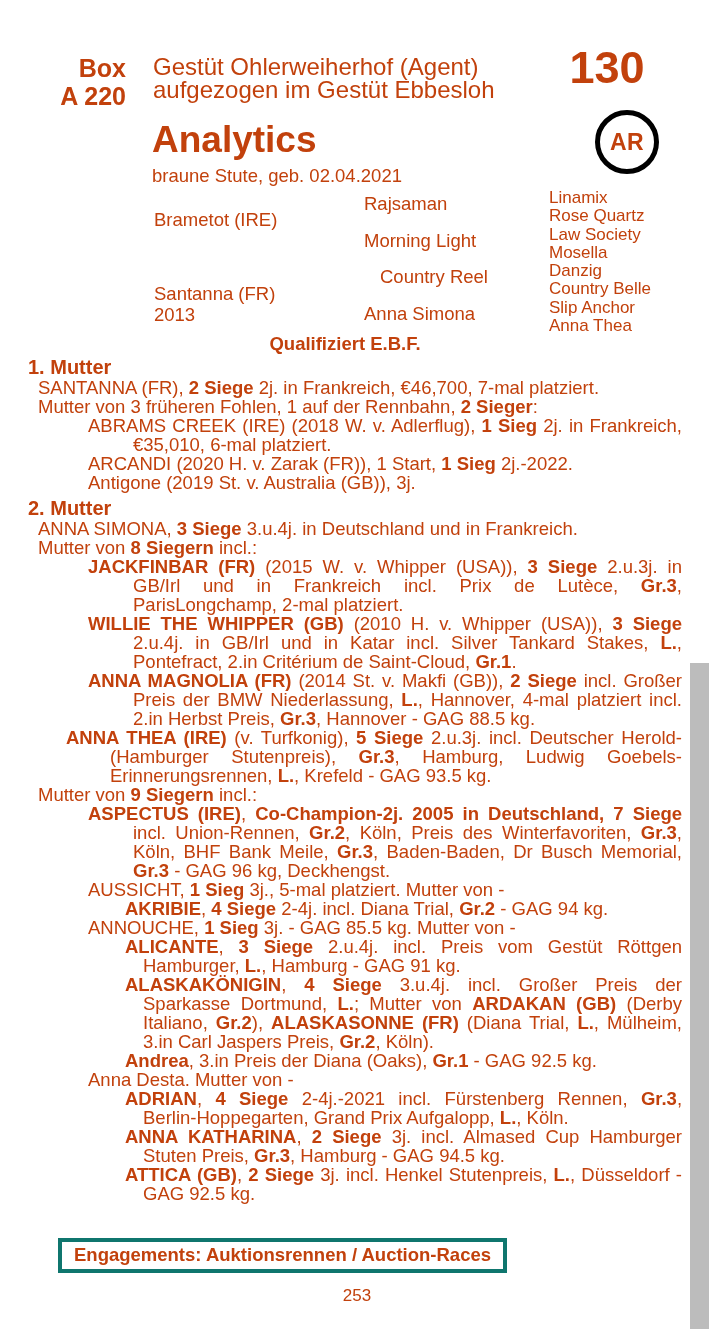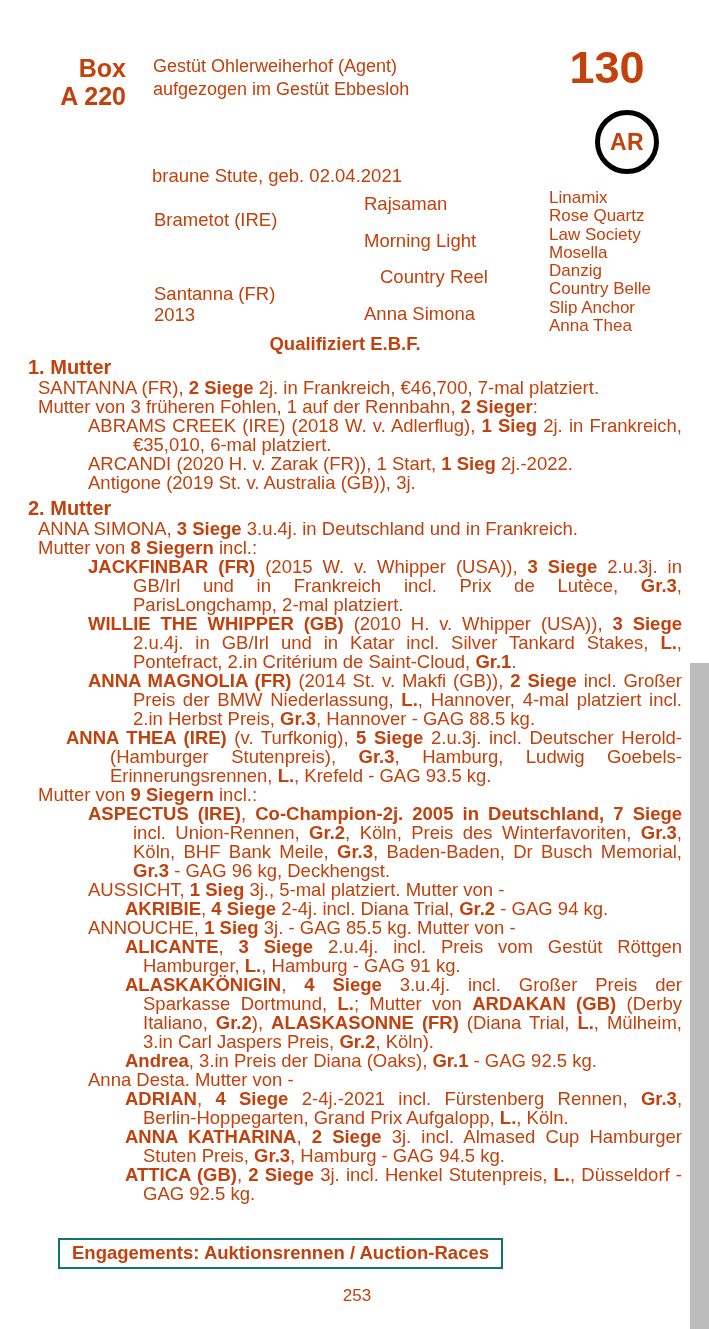--- a/index.html
+++ b/index.html
@@ -6,21 +6,21 @@
   .stage {
     position:relative; width:709px; height:1329px; background:#ffffff;
     font-family:"Liberation Sans","DejaVu Sans",sans-serif; color:#c2410c;
     overflow:hidden; margin:0 auto;
   }
   .abs { position:absolute; }
 
   
   .box-block { left:30px; top:54px; width:96px; text-align:right;
                font-size:25px; font-weight:bold; line-height:28px; }
-  .consignor { left:153px; top:55px; font-size:18px; line-height:23px; }
+  .consignor { left:153px; top:55px; font-size:24px; line-height:23px; }
   .lot-number { left:557px; top:44px; width:100px; text-align:center;
                 font-size:45px; font-weight:bold; line-height:48px; }
   .horse-name { left:152px; top:119px; font-size:37px; font-weight:bold; line-height:42px; }
   .horse-desc { left:152px; top:165px; font-size:18.5px; line-height:22px; }
   .brand-circle { left:595px; top:110px; width:54px; height:54px;
                   border:5px solid #000; border-radius:50%;
                   display:flex; align-items:center; justify-content:center;
                   font-size:23px; font-weight:bold; letter-spacing:0.5px; }
 
   
@@ -37,21 +37,21 @@
   .pedtext { left:0; top:357px; width:682px; font-size:18.5px; line-height:19px; }
   .p-h    { font-size:20px; font-weight:bold; line-height:21px; margin:6px 0 0 28px; }
   .pedtext .p-h:first-child { margin-top:0; }
   .p-main { margin-left:38px;  text-align:justify; }
   .p-thea { padding-left:110px; text-indent:-44px; text-align:justify; }
   .p-l1   { padding-left:133px; text-indent:-45px; text-align:justify; }
   .p-l2   { padding-left:143px; text-indent:-18px; text-align:justify; }
   .b { font-weight:bold; }
 
   
-  .engagements-box { left:58px; top:1238px; border:2px solid #0f766e;
+  .engagements-box { left:58px; top:1238px; border:4px solid #0f766e;
                      padding:2px 12px 3px 12px; font-size:18.5px; font-weight:bold;
                      display:inline-block; }
   .page-number { left:12px; top:1286px; width:690px; text-align:center; font-size:17px; }
 
   
   .scrollbar-thumb { left:690px; top:663px; width:19px; height:666px; background:#bcbcbc; }
 </style>
 </head>
 <body>
 
@@ -62,20 +62,21 @@
     <div>A 220</div>
   </div>
 
   <div class="abs consignor">
     <div>Gestüt Ohlerweiherhof (Agent)</div>
     <div>aufgezogen im Gestüt Ebbesloh</div>
   </div>
 
   <div class="abs lot-number">130</div>
 
+  <div class="abs horse-name">Analytics</div>
   <div class="abs horse-desc">braune Stute, geb. 02.04.2021</div>
 
   <div class="abs brand-circle">
     <span>AR</span>
   </div>
 
   <div>
     <div class="abs ped-sire">Brametot (IRE)</div>
     <div class="abs ped-dam">
       <div>Santanna (FR)</div>

